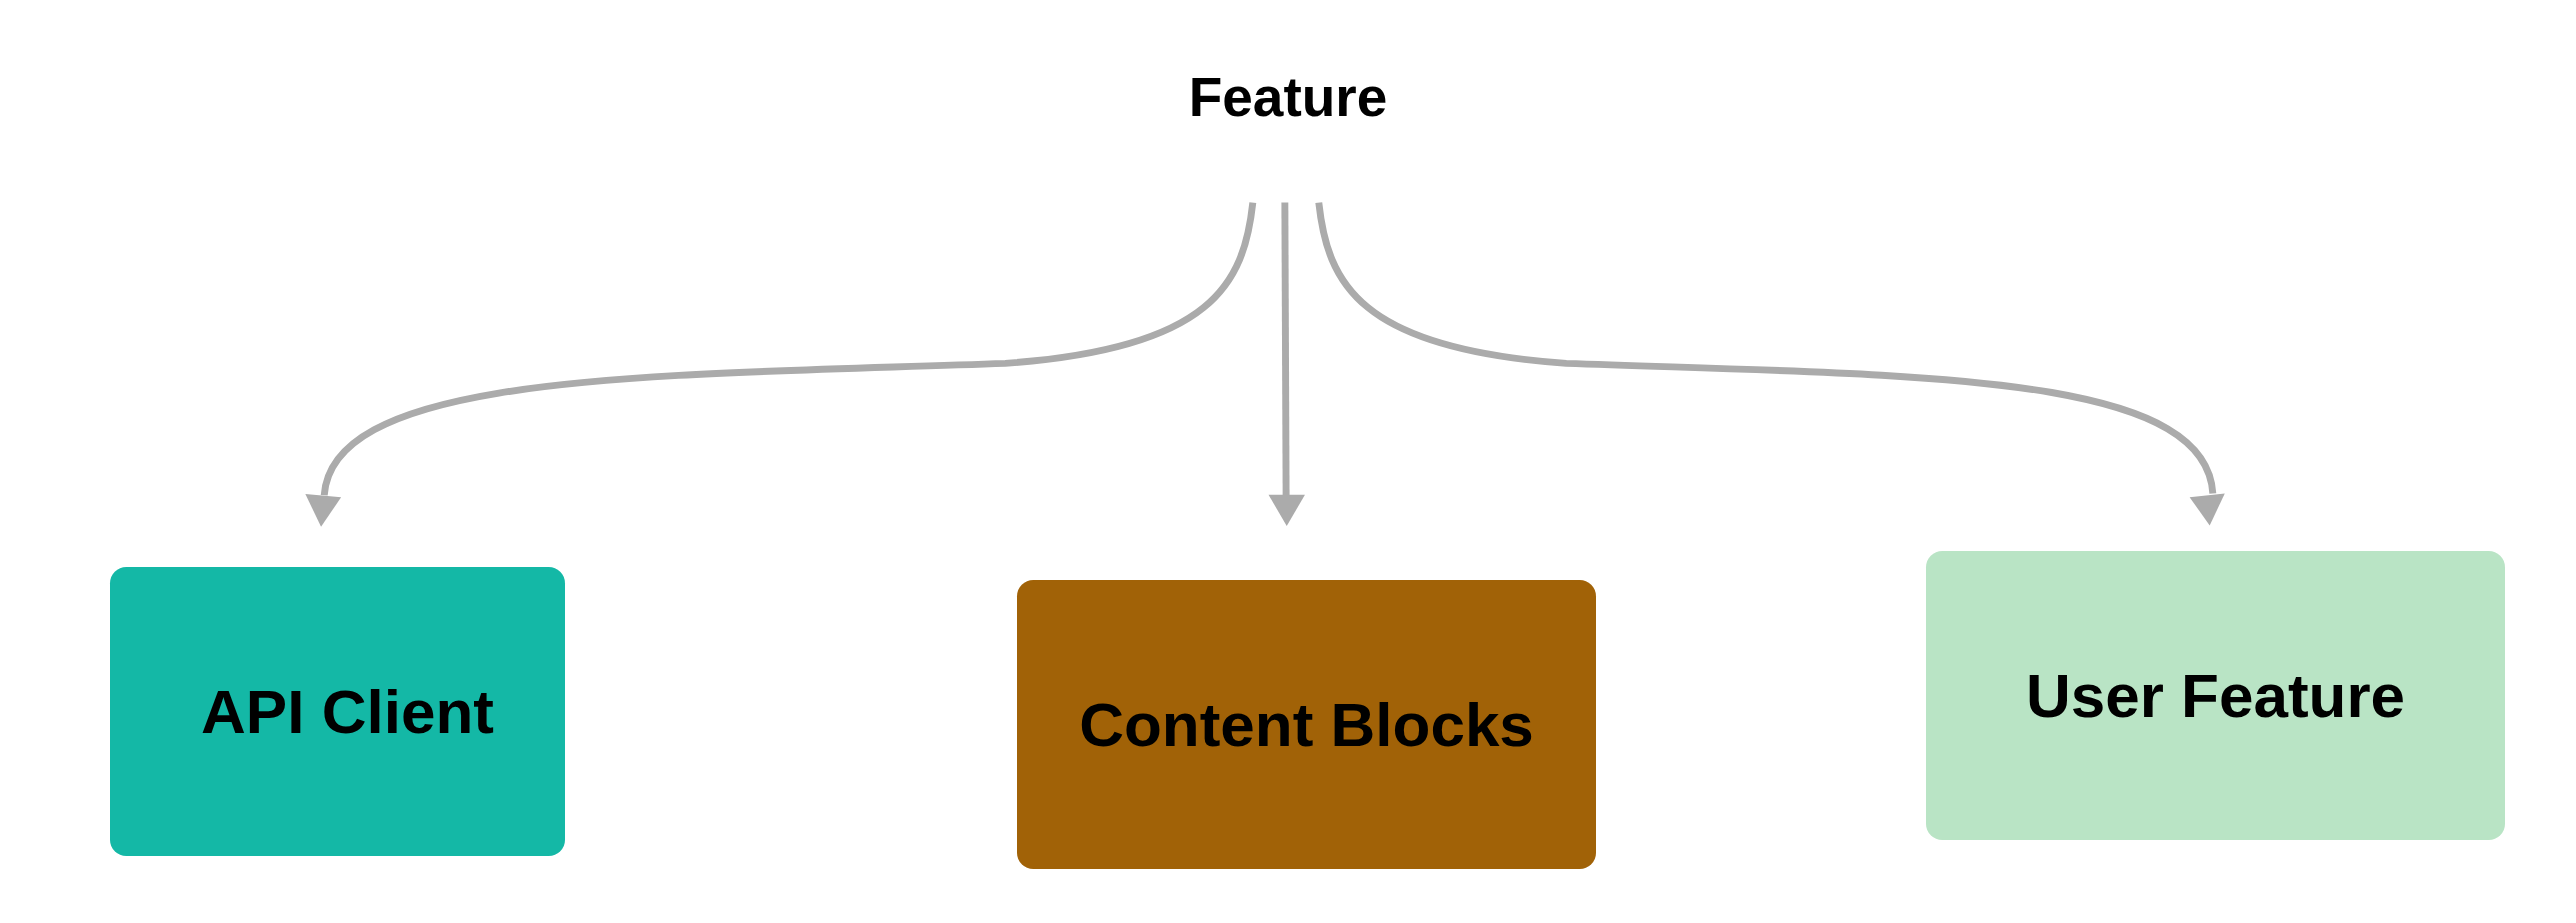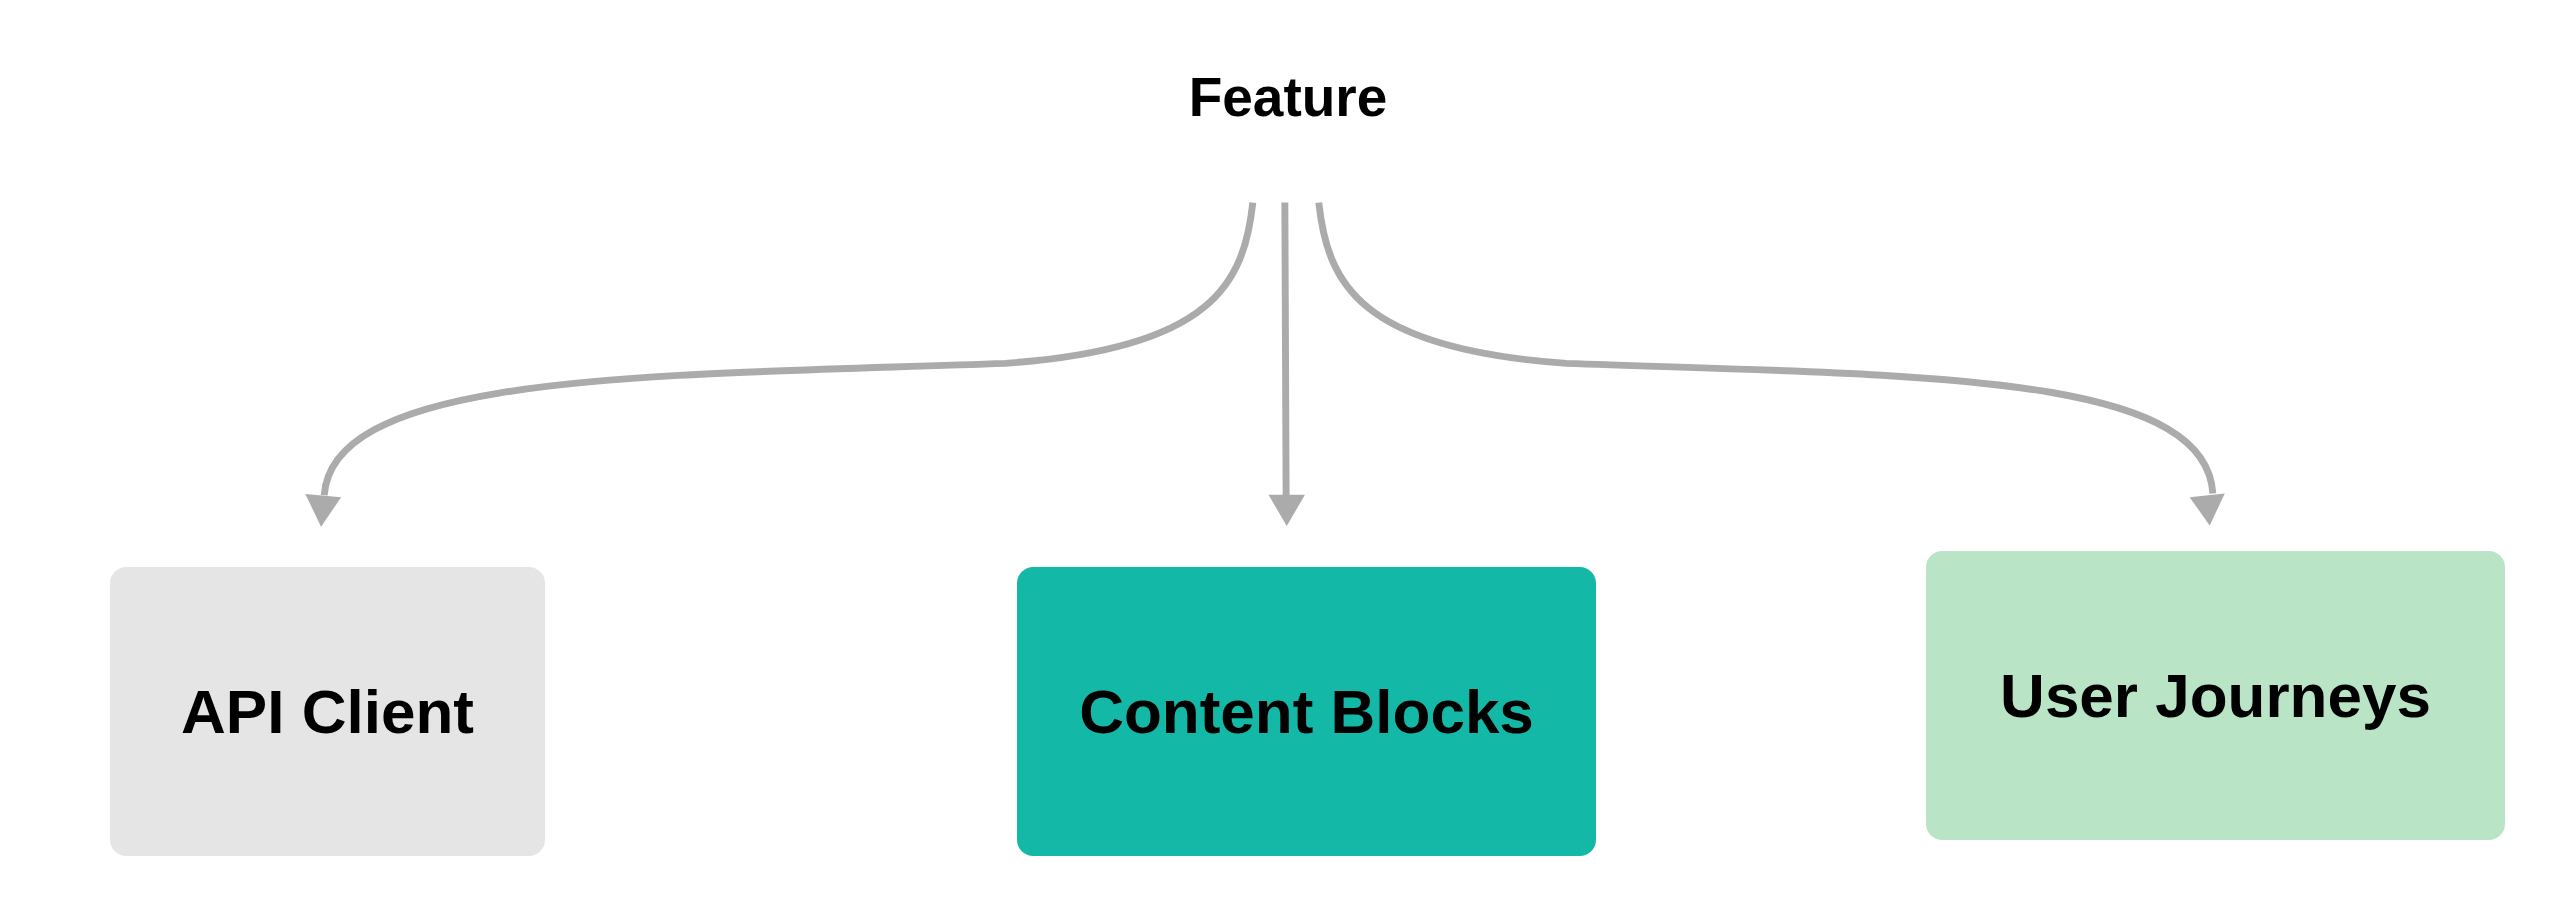--- a/index.html
+++ b/index.html
@@ -61,26 +61,26 @@
 
   <svg class="connector-layer" viewBox="0 0 4100 1470">
     <path d="M 1994 322 C 1980 450 1930 555 1600 578 C 1050 598 530 590 516 788" fill="none" stroke-width="11" class="connector" stroke="#ababab"></path>
     <path d="M 2045 322 L 2047 790" fill="none" stroke-width="11" class="connector" stroke="#ababab"></path>
     <path d="M 2099 322 C 2113 450 2163 555 2493 578 C 3043 598 3510 590 3522 785" fill="none" stroke-width="11" class="connector" stroke="#ababab"></path>
     <polygon points="486,786 543,791 511,838" class="connector-head" fill="#ababab"></polygon>
     <polygon points="2019,787 2077,787 2048,837" class="connector-head" fill="#ababab"></polygon>
     <polygon points="3485,791 3541,785 3517,836" class="connector-head" fill="#ababab"></polygon>
   </svg>
 
-  <div class="node node-api" style="background: #e5e5e5;">
+  <div class="node node-api" style="background: #14b8a6; padding-left: 20px;">
     <span class="node-label">API Client</span>
   </div>
 
-  <div class="node node-content" style="background: #14b8a6;">
+  <div class="node node-content" style="background: #a16207; margin-top: 13px;">
     <span class="node-label">Content Blocks</span>
   </div>
 
   <div class="node node-user" style="background: rgb(185, 228, 197);">
-    <span class="node-label">User Journeys</span>
+    <span class="node-label">User Feature</span>
   </div>
 
 </div>
 
 
 </body></html>

